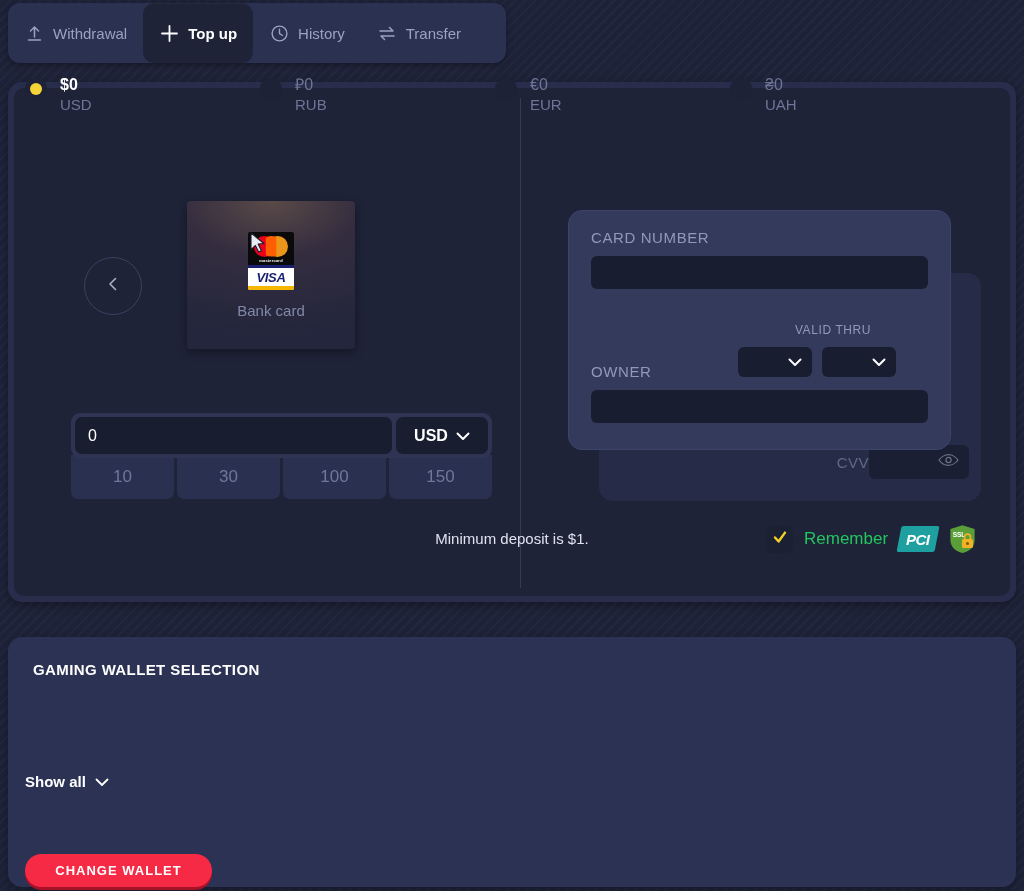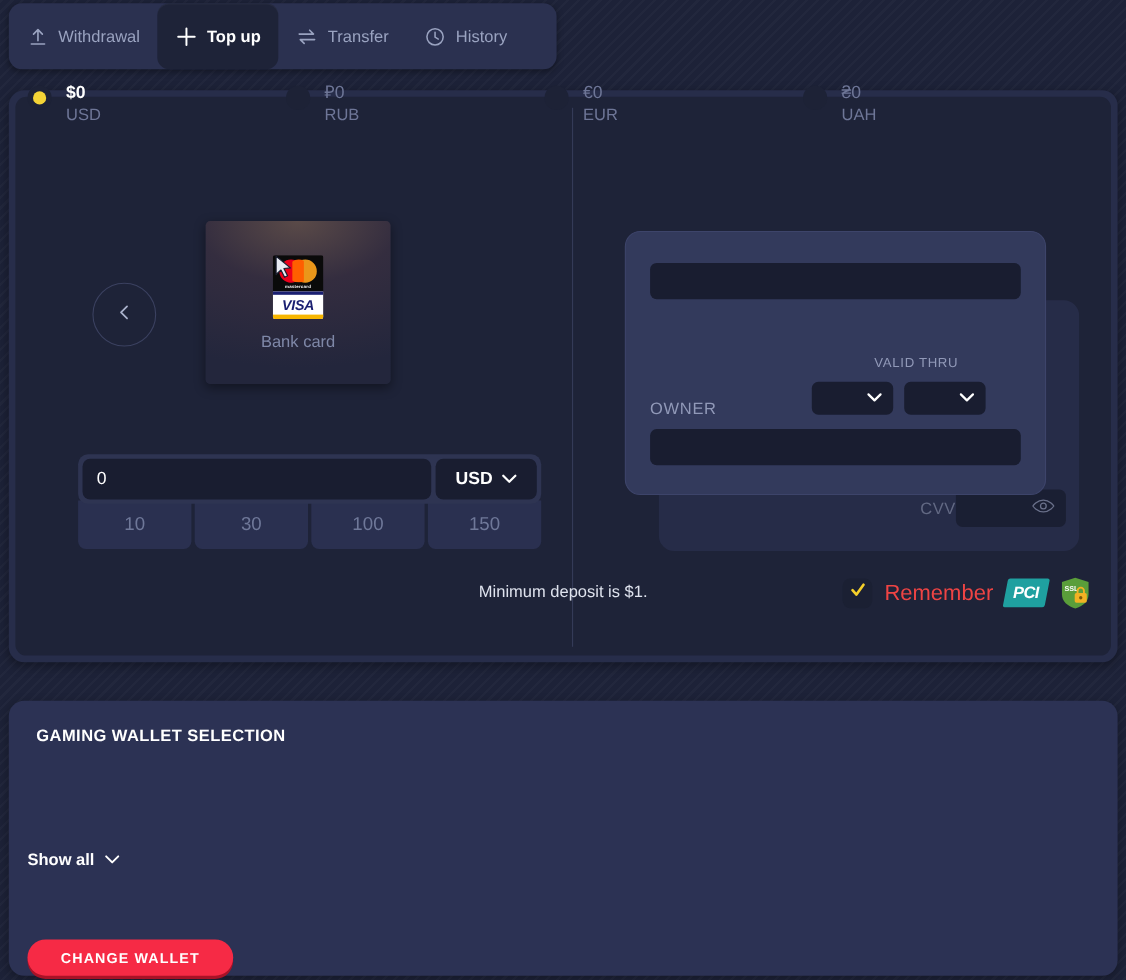--- a/index.html
+++ b/index.html
@@ -241,21 +241,21 @@
     left: 752px; top: 436px;
     display: flex; align-items: center; gap: 11px;
   }
   .remember-chk {
     width: 27px; height: 27px;
     background: #1b2033;
     border-radius: 7px;
     display: flex; align-items: center; justify-content: center;
     cursor: pointer;
   }
-  .remember-label { font-size: 20px; color: #ef4444; }
+  .remember-label { font-size: 17px; color: #22c55e; }
   .pci-badge {
     width: 38px; height: 26px;
     background: #1fa0a0;
     transform: skewX(-11deg);
     display: flex; align-items: center; justify-content: center;
     border-radius: 2px;
   }
   .pci-badge span {
     transform: skewX(11deg);
     color: #fff; font-weight: bold; font-size: 15px; font-style: italic;
@@ -341,35 +341,35 @@
     <span class="ticon">
       <svg width="19" height="19" viewBox="0 0 19 19">
           <path d="M9.5 2v15M2 9.5h15" stroke="#ffffff" stroke-width="1.8" stroke-linecap="round"></path>
         </svg>
     </span>
     <span>Top up</span>
   </div>
 
   <div class="tab">
     <span class="ticon">
-      <svg width="20" height="19" viewBox="0 0 20 19">
-          <path d="M3 7h13l-3.5-3.5M17 12H4l3.5 3.5" stroke="#9aa3c0" stroke-width="1.5" stroke-linecap="round" stroke-linejoin="round" fill="none"></path>
-        </svg>
-    </span>
-    <span>Transfer</span>
-  </div>
-
-  <div class="tab">
-    <span class="ticon">
       <svg width="19" height="19" viewBox="0 0 19 19">
           <circle cx="9.5" cy="9.5" r="7.4" stroke="#9aa3c0" stroke-width="1.4" fill="none"></circle>
           <path d="M9.5 5.3v4.4l3 1.8" stroke="#9aa3c0" stroke-width="1.4" stroke-linecap="round" fill="none"></path>
         </svg>
     </span>
     <span>History</span>
+  </div>
+
+  <div class="tab">
+    <span class="ticon">
+      <svg width="20" height="19" viewBox="0 0 20 19">
+          <path d="M3 7h13l-3.5-3.5M17 12H4l3.5 3.5" stroke="#9aa3c0" stroke-width="1.5" stroke-linecap="round" stroke-linejoin="round" fill="none"></path>
+        </svg>
+    </span>
+    <span>Transfer</span>
   </div>
 </div>
 
 <div class="main-panel">
   <div class="main-inner">
 
     <div class="vdivider"></div>
 
     <div class="prev-arrow">
       <span>
@@ -428,20 +428,21 @@
             <svg width="21" height="14" viewBox="0 0 21 14">
                 <path d="M1 7s3.6-5.3 9.5-5.3S20 7 20 7s-3.6 5.3-9.5 5.3S1 7 1 7z" stroke="#98a0bd" stroke-width="1.2" fill="none"></path>
                 <circle cx="10.5" cy="7" r="2.6" stroke="#98a0bd" stroke-width="1.2" fill="none"></circle>
               </svg>
           </span>
         </div>
       </div>
     </div>
 
     <div class="card-front">
+      <div class="field-label">CARD NUMBER</div>
       <div class="text-input"></div>
 
       <div class="valid-thru">
         <div class="vt-label">VALID THRU</div>
         <div class="vt-selects">
           <div class="vt-select">
             <span>
               <svg width="14" height="9" viewBox="0 0 14 9">
                   <path d="M1.5 1.5L7 7l5.5-5.5" stroke="#ffffff" stroke-width="2" stroke-linecap="round" stroke-linejoin="round" fill="none"></path>
                 </svg>

